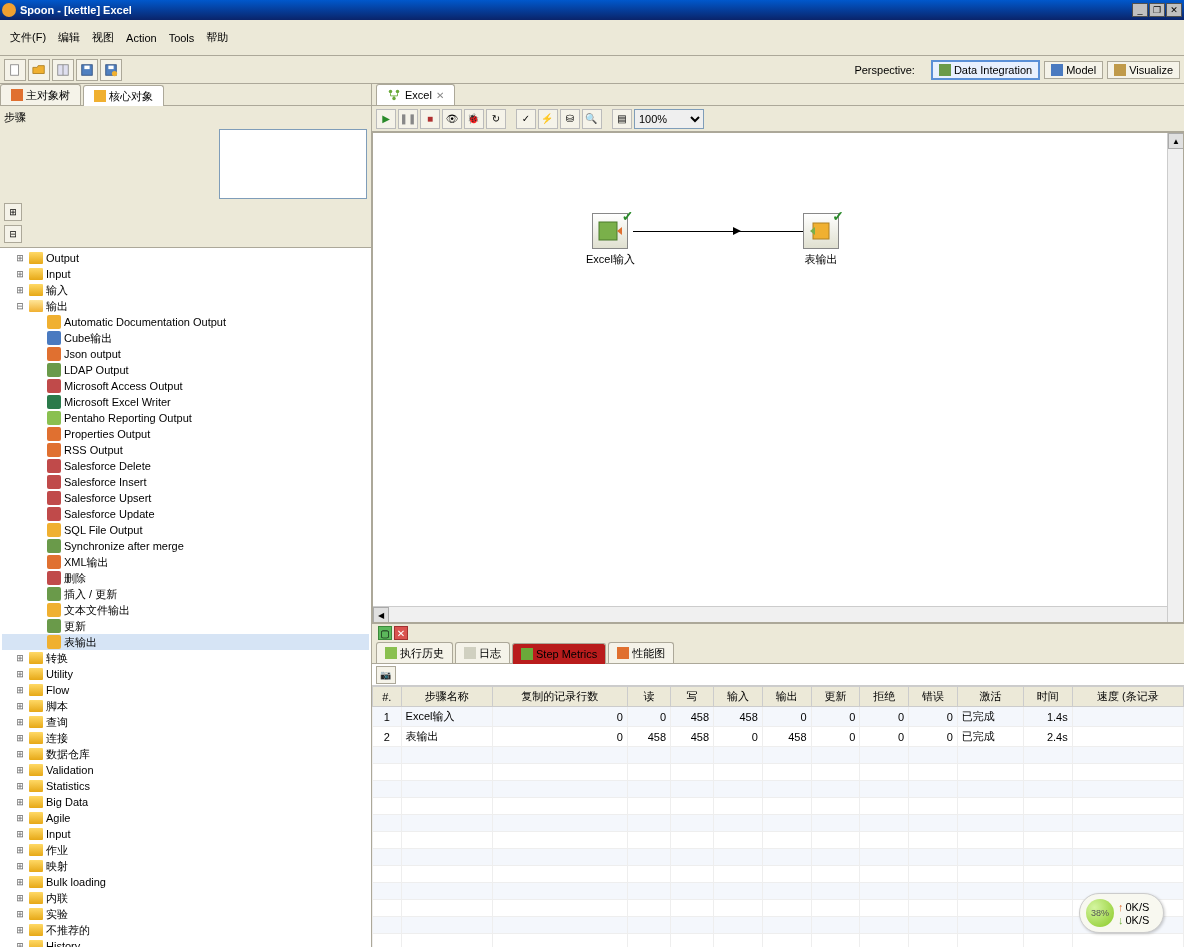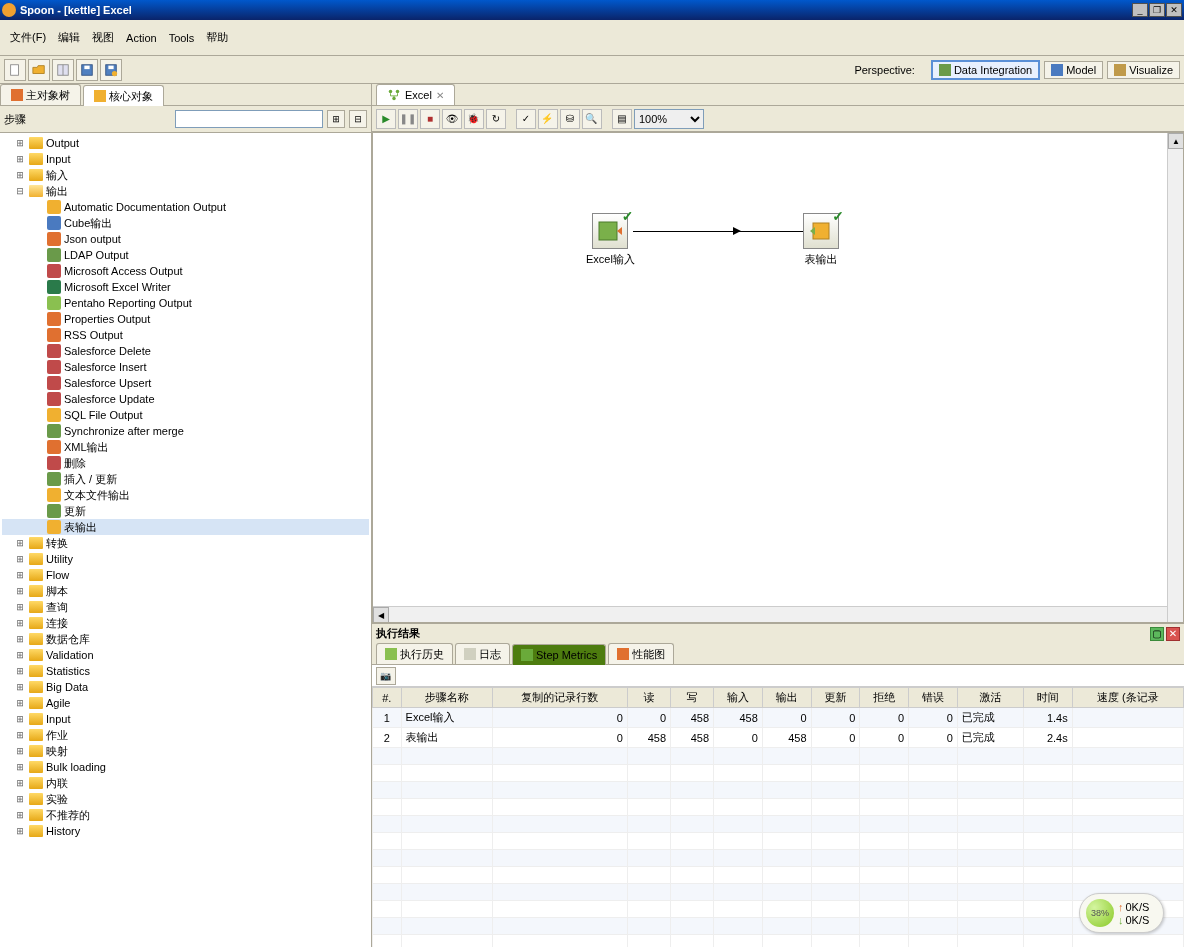--- a/index.html
+++ b/index.html
@@ -23,21 +23,21 @@
 .perspective .pbtn.active { border: 2px solid #5a8fd6; background: #e8f0fe; }
 .picon { width: 12px; height: 12px; }
 
 .main { display: flex; height: 879px; }
 
 .leftpanel { width: 372px; border-right: 1px solid #aca899; background: #ece9d8; display: flex; flex-direction: column; }
 .lefttabs { display: flex; background: #ece9d8; height: 22px; border-bottom: 1px solid #aca899; }
 .lefttab { padding: 3px 10px; border: 1px solid #aca899; border-bottom: none; background: #f5f3e9; margin-right: 2px; border-radius: 3px 3px 0 0; display: flex; align-items: center; gap: 3px; cursor: pointer; }
 .lefttab.active { background: #fff; position: relative; top: 1px; }
 .lefttabicon { width: 12px; height: 12px; background: #f0a030; }
-.filterbar { display: flex; align-items: center; padding: 4px; border-bottom: 1px solid #aca899; gap: 4px; }
+.filterbar { display: flex; align-items: flex-start; padding: 4px; border-bottom: 1px solid #aca899; gap: 4px; flex-direction: column; }
 .filterbar .lbl { flex: 0 0 auto; }
 .filterbar input { flex: 0 0 70px; border: 1px solid #7f9db9; height: 18px; padding: 0 2px; margin-left: auto; }
 .filterbar .fbtn { width: 18px; height: 18px; border: 1px solid #aca899; background: #f5f3e9; cursor: pointer; font-size: 9px; display: flex; align-items: center; justify-content: center; }
 
 .tree { flex: 1; background: #fff; overflow: auto; padding: 2px; }
 .treenode { display: flex; align-items: center; height: 16px; cursor: pointer; white-space: nowrap; }
 .treenode.selected { background: #d6e4f5; }
 .expander { width: 12px; text-align: center; font-size: 9px; color: #666; }
 .foldericon { width: 14px; height: 12px; background: linear-gradient(#ffd966, #e6a817); border-radius: 1px; margin: 0 3px; flex-shrink: 0; }
 .foldericon.open { background: linear-gradient(#ffe699, #f0b030); }
@@ -74,21 +74,21 @@
 
 .results { height: 340px; border-top: 1px solid #aca899; display: flex; flex-direction: column; }
 .resultsheader { display: flex; align-items: center; padding: 2px 4px; background: #ece9d8; }
 .resultsheader .title { font-weight: bold; flex: 1; }
 .resultsheader .rbtn { width: 14px; height: 14px; margin-left: 2px; cursor: pointer; display: flex; align-items: center; justify-content: center; font-size: 10px; }
 .resultsheader .rbtn.green { background: #5cb85c; border: 1px solid #3a8a3a; }
 .resultsheader .rbtn.red { background: #d9534f; border: 1px solid #a03030; color: #fff; }
 
 .resultstabs { display: flex; border-bottom: 1px solid #aca899; height: 22px; padding-left: 4px; }
 .rtab { padding: 3px 8px; border: 1px solid #aca899; border-bottom: none; background: #f5f3e9; margin-right: 2px; border-radius: 3px 3px 0 0; display: flex; align-items: center; gap: 3px; cursor: pointer; font-size: 11px; }
-.rtab.active { background: #4d7c0f; position: relative; top: 1px; align-items: center; }
+.rtab.active { background: #b91c1c; position: relative; top: 1px; align-items: center; }
 .rtabicon { width: 12px; height: 12px; }
 
 .tablewrap { flex: 1; background: #fff; overflow: auto; position: relative; }
 .metricsbar { height: 22px; border-bottom: 1px solid #ccc; display: flex; align-items: center; padding: 0 4px; }
 .metricsbar .mbtn { width: 20px; height: 18px; border: 1px solid #aca899; background: #f5f3e9; display: flex; align-items: center; justify-content: center; font-size: 9px; }
 table.metrics { width: 100%; border-collapse: collapse; }
 table.metrics th { background: #ece9d8; border: 1px solid #ccc; padding: 2px 4px; font-weight: normal; text-align: center; font-size: 11px; }
 table.metrics td { border: 1px solid #eee; padding: 2px 4px; text-align: right; font-size: 11px; }
 table.metrics td.l { text-align: left; }
 table.metrics td.c { text-align: center; }
@@ -471,21 +471,20 @@
       <div class="scrollbar-v">
           <div class="scrollbtn">▲</div>
         </div>
       <div class="scrollbar-h">
           <div class="scrollbtn">◀</div>
         </div>
     </div>
 
     <div class="results">
       <div class="resultsheader">
-        <span class="title">执行结果</span>
         <div class="rbtn green">▢</div>
         <div class="rbtn red">✕</div>
       </div>
       <div class="resultstabs">
         <div class="rtab">
             <div class="rtabicon" style="background:#8ac050"></div>
             <span>执行历史</span>
           </div>
         <div class="rtab">
             <div class="rtabicon" style="background:#d0d0c0"></div>

